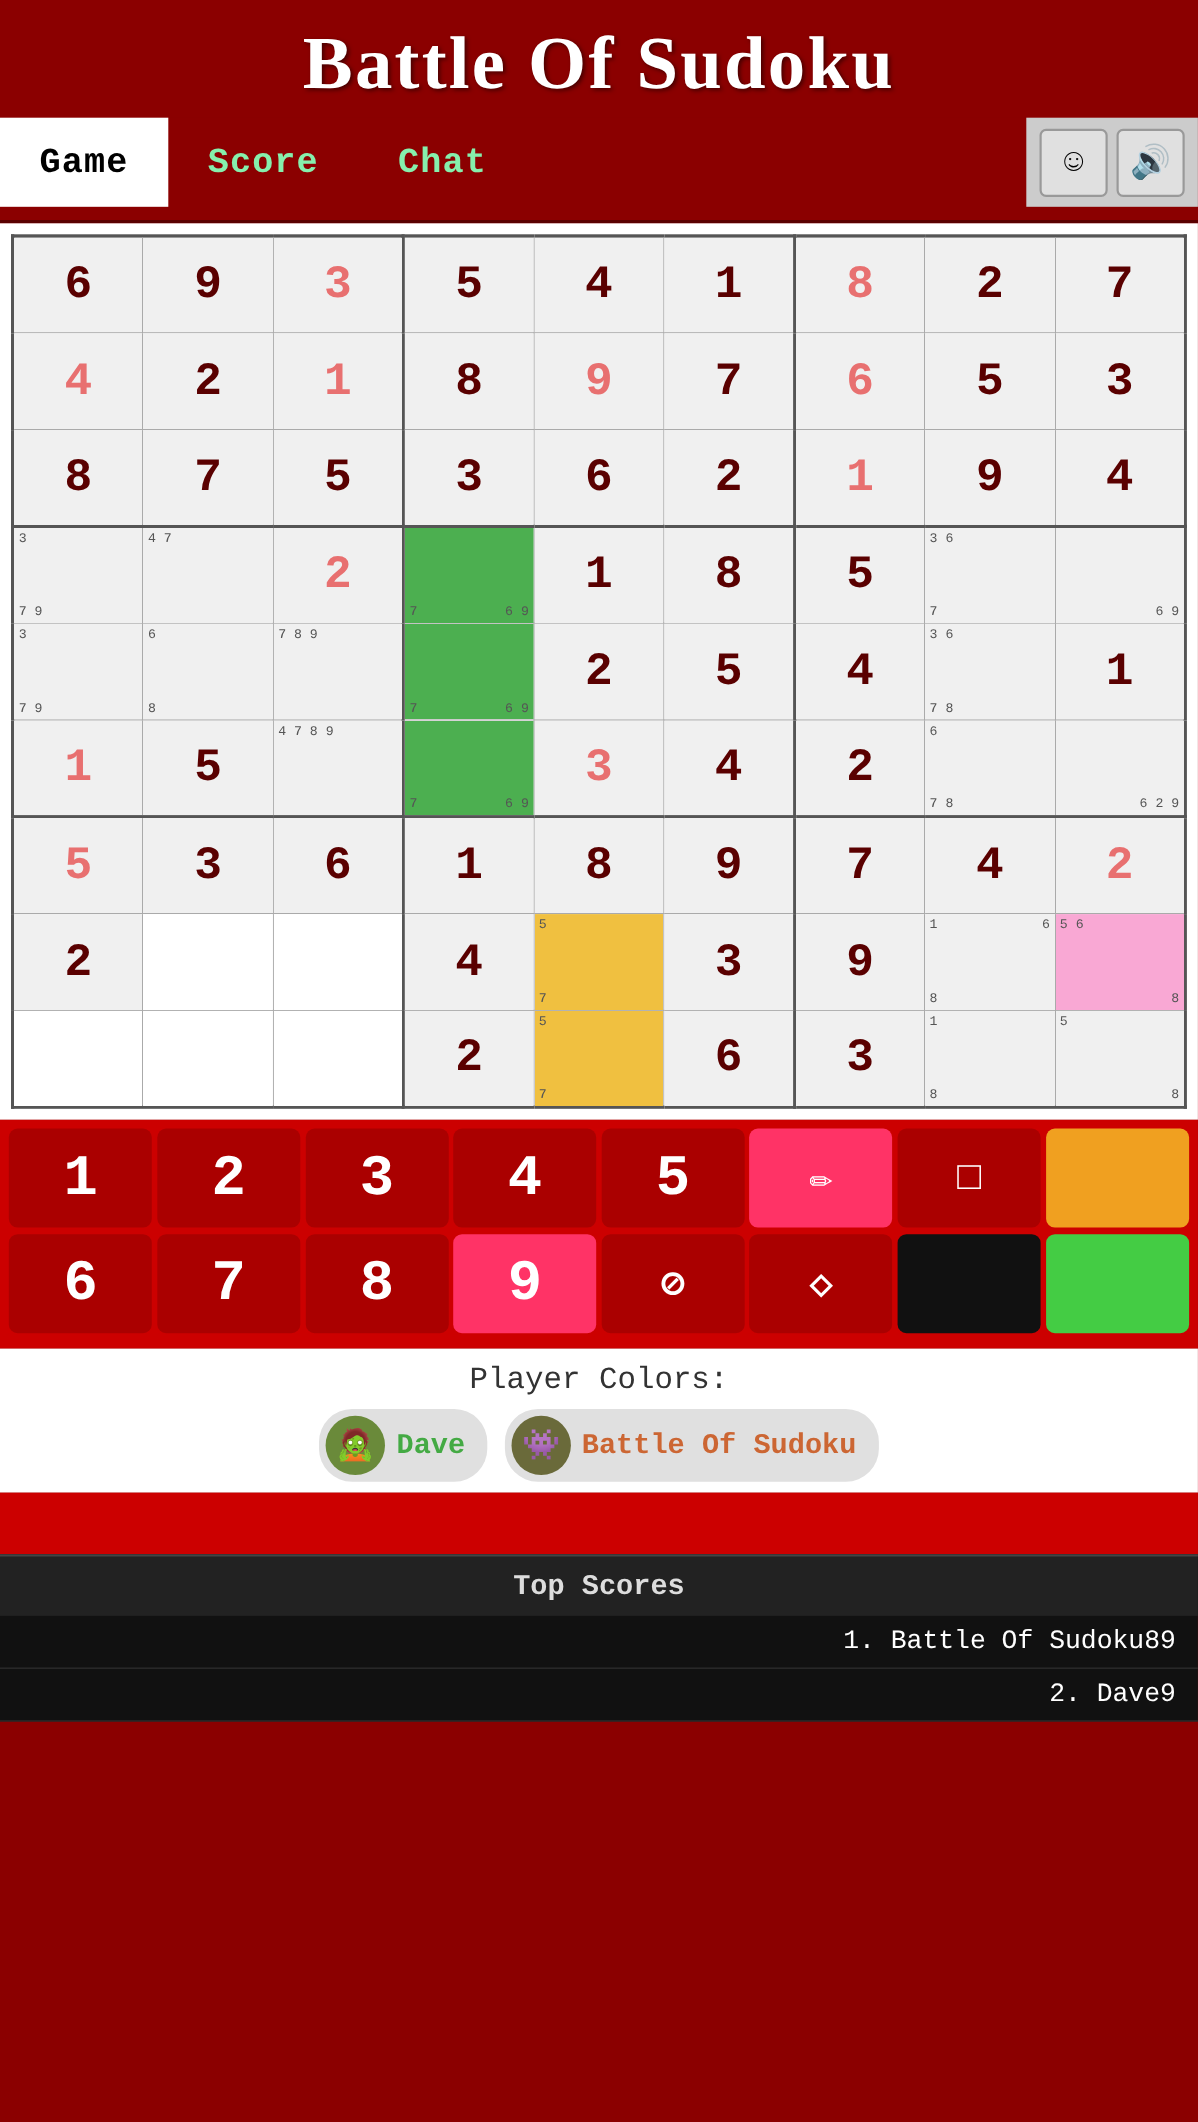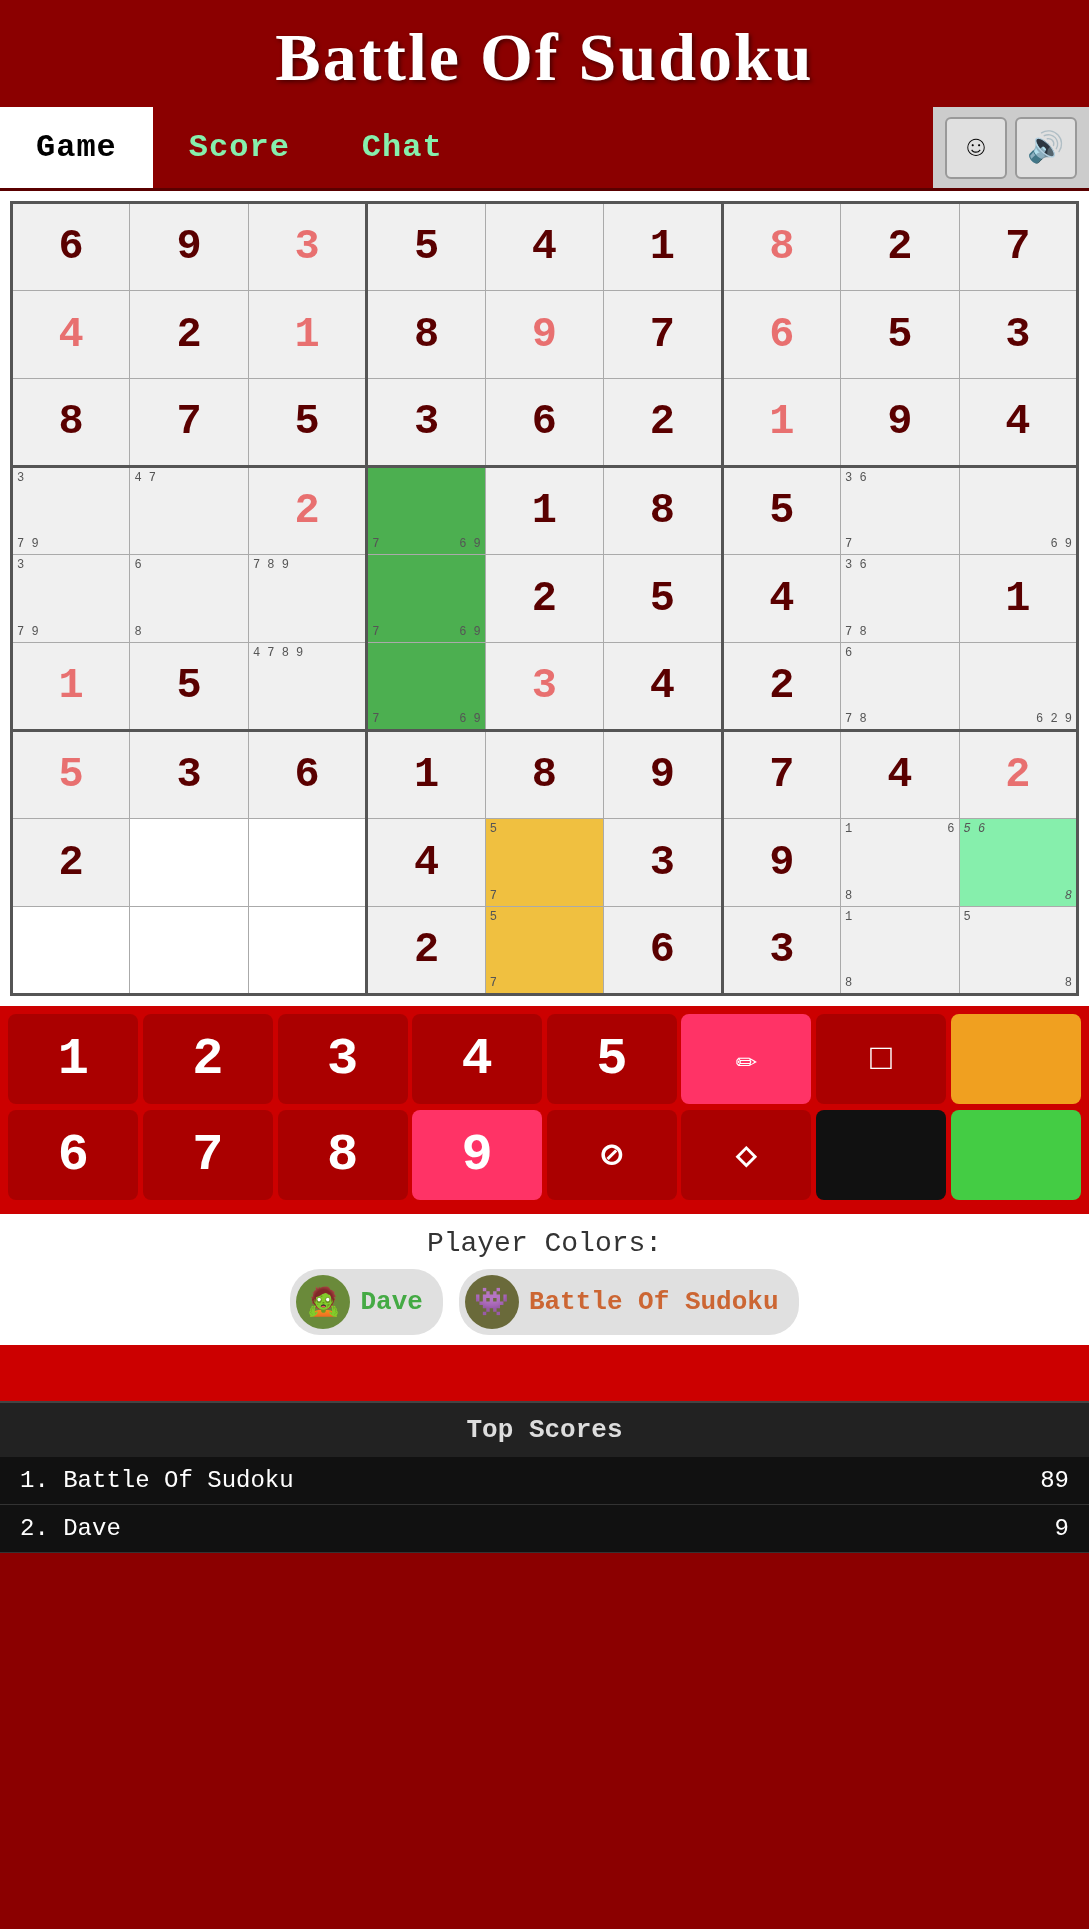--- a/index.html
+++ b/index.html
@@ -24,21 +24,21 @@
       font-family: 'Georgia', serif;
       text-shadow: 2px 2px 4px rgba(0,0,0,0.5);
       letter-spacing: 2px;
     }
 
     
     .nav-bar {
       background: #8b0000;
       display: flex;
       align-items: stretch;
-      padding: 0 0 0 0;
+      padding: 0 0 12px 0;
       border-bottom: 3px solid #5a0000;
     }
     .nav-tab {
       padding: 22px 36px;
       font-size: 32px;
       font-weight: bold;
       color: #86efac;
       cursor: pointer;
       font-family: 'Courier New', monospace;
       letter-spacing: 1px;
@@ -194,21 +194,21 @@
       text-align: center;
       padding: 12px;
       color: #ddd;
       font-size: 26px;
       font-family: 'Courier New', monospace;
       font-weight: bold;
       border-top: 2px solid #444;
     }
     .score-row {
       display: flex;
-      justify-content: space-between;
+      justify-content: flex-end;
       padding: 10px 20px;
       border-bottom: 1px solid #333;
     }
     .score-label {
       color: white;
       font-size: 24px;
       font-family: 'Courier New', monospace;
     }
     .score-value {
       color: white;
@@ -360,21 +360,21 @@
             <div style="position: absolute; top: 3px; left: 4px; font-size: 12px; font-weight: normal; color: rgb(85, 85, 85); line-height: 1.2; text-align: left;">5</div>
             <div style="position: absolute; bottom: 3px; left: 4px; font-size: 12px; font-weight: normal; color: rgb(85, 85, 85); line-height: 1.2; text-align: left;">7</div>
           </td>
           <td style="border-width: 1px 3px 1px 1px; border-style: solid; border-color: rgb(170, 170, 170) rgb(85, 85, 85) rgb(170, 170, 170) rgb(170, 170, 170); border-image: initial; position: relative; width: 88px; height: 88px; text-align: center; vertical-align: middle; font-size: 42px; font-weight: bold; color: rgb(90, 0, 0); background: rgb(240, 240, 240); padding: 0px;"><span>3</span></td>
           <td style="border: 1px solid rgb(170, 170, 170); position: relative; width: 88px; height: 88px; text-align: center; vertical-align: middle; font-size: 42px; font-weight: bold; color: rgb(90, 0, 0); background: rgb(240, 240, 240); padding: 0px;"><span>9</span></td>
           <td style="border: 1px solid rgb(170, 170, 170); position: relative; width: 88px; height: 88px; text-align: center; vertical-align: middle; font-size: 42px; font-weight: bold; color: rgb(90, 0, 0); background: rgb(240, 240, 240); padding: 0px;">
             <div style="position: absolute; top: 3px; left: 4px; font-size: 12px; font-weight: normal; color: rgb(85, 85, 85); line-height: 1.2; text-align: left;">1</div>
             <div style="position: absolute; top: 3px; right: 4px; font-size: 12px; font-weight: normal; color: rgb(85, 85, 85); line-height: 1.2; text-align: right;">6</div>
             <div style="position: absolute; bottom: 3px; left: 4px; font-size: 12px; font-weight: normal; color: rgb(85, 85, 85); line-height: 1.2; text-align: left;">8</div>
           </td>
-          <td style="border-width: 1px 3px 1px 1px; border-style: solid; border-color: rgb(170, 170, 170) rgb(85, 85, 85) rgb(170, 170, 170) rgb(170, 170, 170); border-image: initial; position: relative; width: 88px; height: 88px; text-align: center; vertical-align: middle; font-size: 42px; font-weight: bold; color: rgb(90, 0, 0); background: #86efac; padding: 0px; font-style: italic;">
+          <td style="border-width: 1px 3px 1px 1px; border-style: solid; border-color: rgb(170, 170, 170) rgb(85, 85, 85) rgb(170, 170, 170) rgb(170, 170, 170); border-image: initial; position: relative; width: 88px; height: 88px; text-align: center; vertical-align: middle; font-size: 42px; font-weight: bold; color: rgb(90, 0, 0); background: #f9a8d4; padding: 0px;">
             <div style="position: absolute; top: 3px; left: 4px; font-size: 12px; font-weight: normal; color: rgb(85, 85, 85); line-height: 1.2; text-align: left;">5 6</div>
             <div style="position: absolute; bottom: 3px; right: 4px; font-size: 12px; font-weight: normal; color: rgb(85, 85, 85); line-height: 1.2; text-align: right;">8</div>
           </td>
         </tr>
         <tr>
           <td style="border-width: 1px 1px 3px 3px; border-style: solid; border-color: rgb(170, 170, 170) rgb(170, 170, 170) rgb(85, 85, 85) rgb(85, 85, 85); border-image: initial; position: relative; width: 88px; height: 88px; text-align: center; vertical-align: middle; font-size: 42px; font-weight: bold; color: rgb(90, 0, 0); background: white; padding: 0px;"></td>
           <td style="border-width: 1px 1px 3px; border-style: solid; border-color: rgb(170, 170, 170) rgb(170, 170, 170) rgb(85, 85, 85); border-image: initial; position: relative; width: 88px; height: 88px; text-align: center; vertical-align: middle; font-size: 42px; font-weight: bold; color: rgb(90, 0, 0); background: white; padding: 0px;"></td>
           <td style="border-width: 1px 3px 3px 1px; border-style: solid; border-color: rgb(170, 170, 170) rgb(85, 85, 85) rgb(85, 85, 85) rgb(170, 170, 170); border-image: initial; position: relative; width: 88px; height: 88px; text-align: center; vertical-align: middle; font-size: 42px; font-weight: bold; color: rgb(90, 0, 0); background: white; padding: 0px;"></td>
           <td style="border-width: 1px 1px 3px; border-style: solid; border-color: rgb(170, 170, 170) rgb(170, 170, 170) rgb(85, 85, 85); border-image: initial; position: relative; width: 88px; height: 88px; text-align: center; vertical-align: middle; font-size: 42px; font-weight: bold; color: rgb(90, 0, 0); background: rgb(240, 240, 240); padding: 0px;"><span>2</span></td>
           <td style="border-width: 1px 1px 3px; border-style: solid; border-color: rgb(170, 170, 170) rgb(170, 170, 170) rgb(85, 85, 85); border-image: initial; position: relative; width: 88px; height: 88px; text-align: center; vertical-align: middle; font-size: 42px; font-weight: bold; color: rgb(90, 0, 0); background: rgb(240, 192, 64); padding: 0px;">

